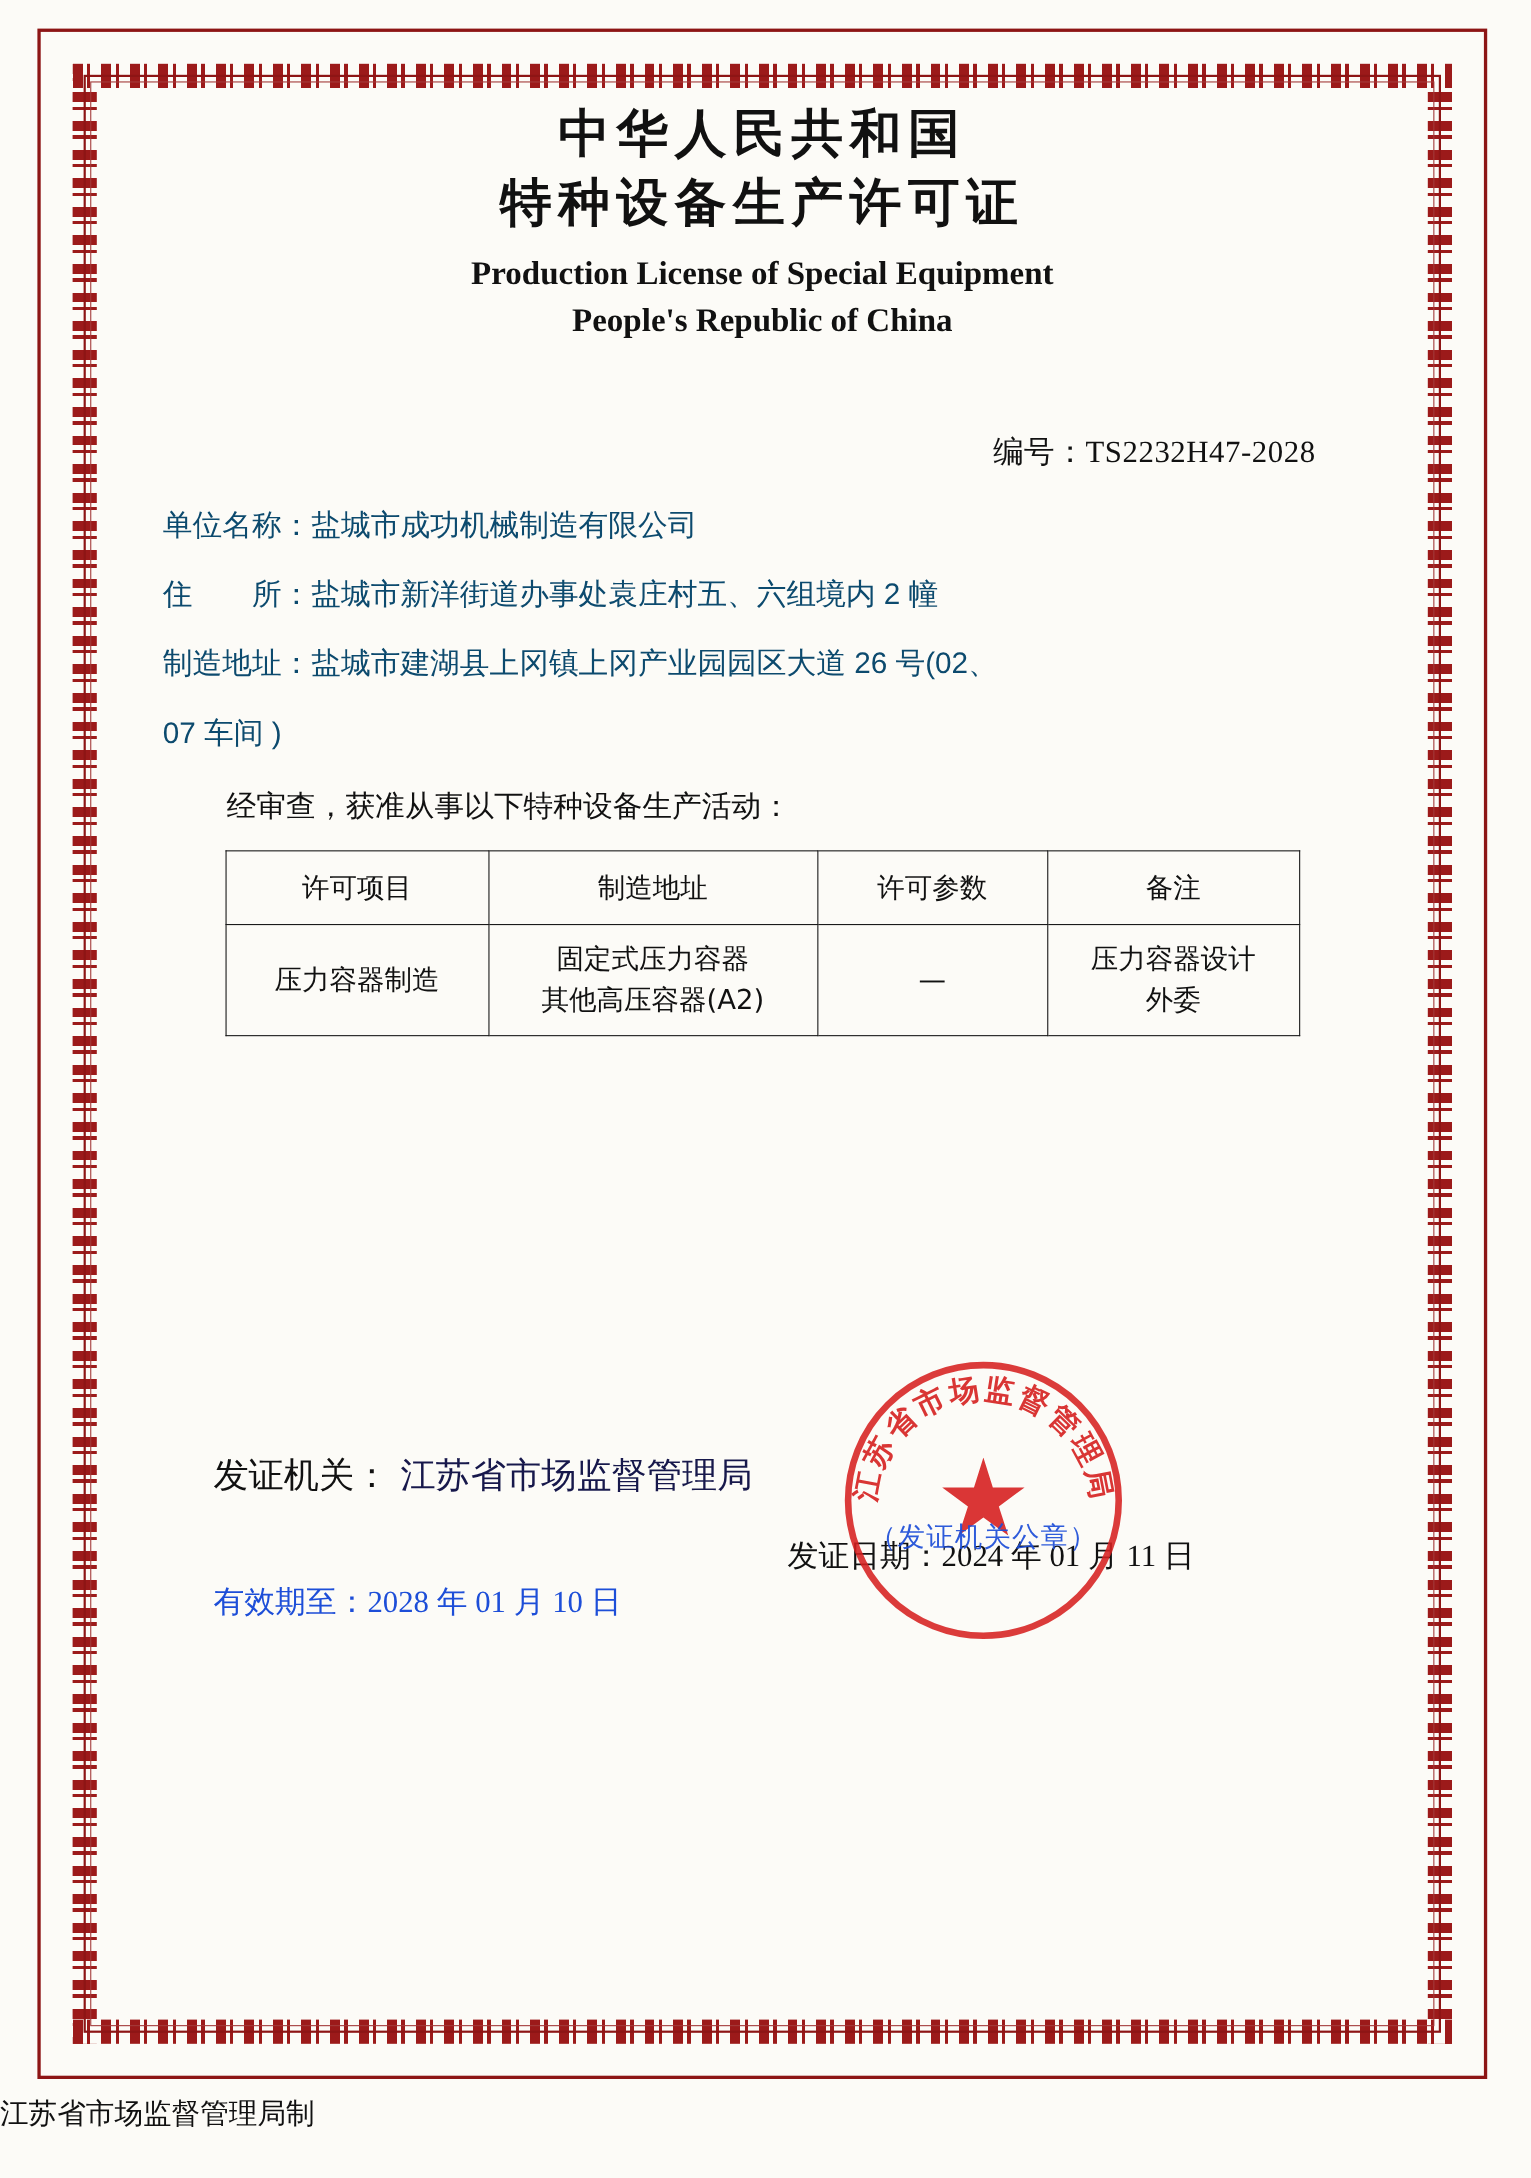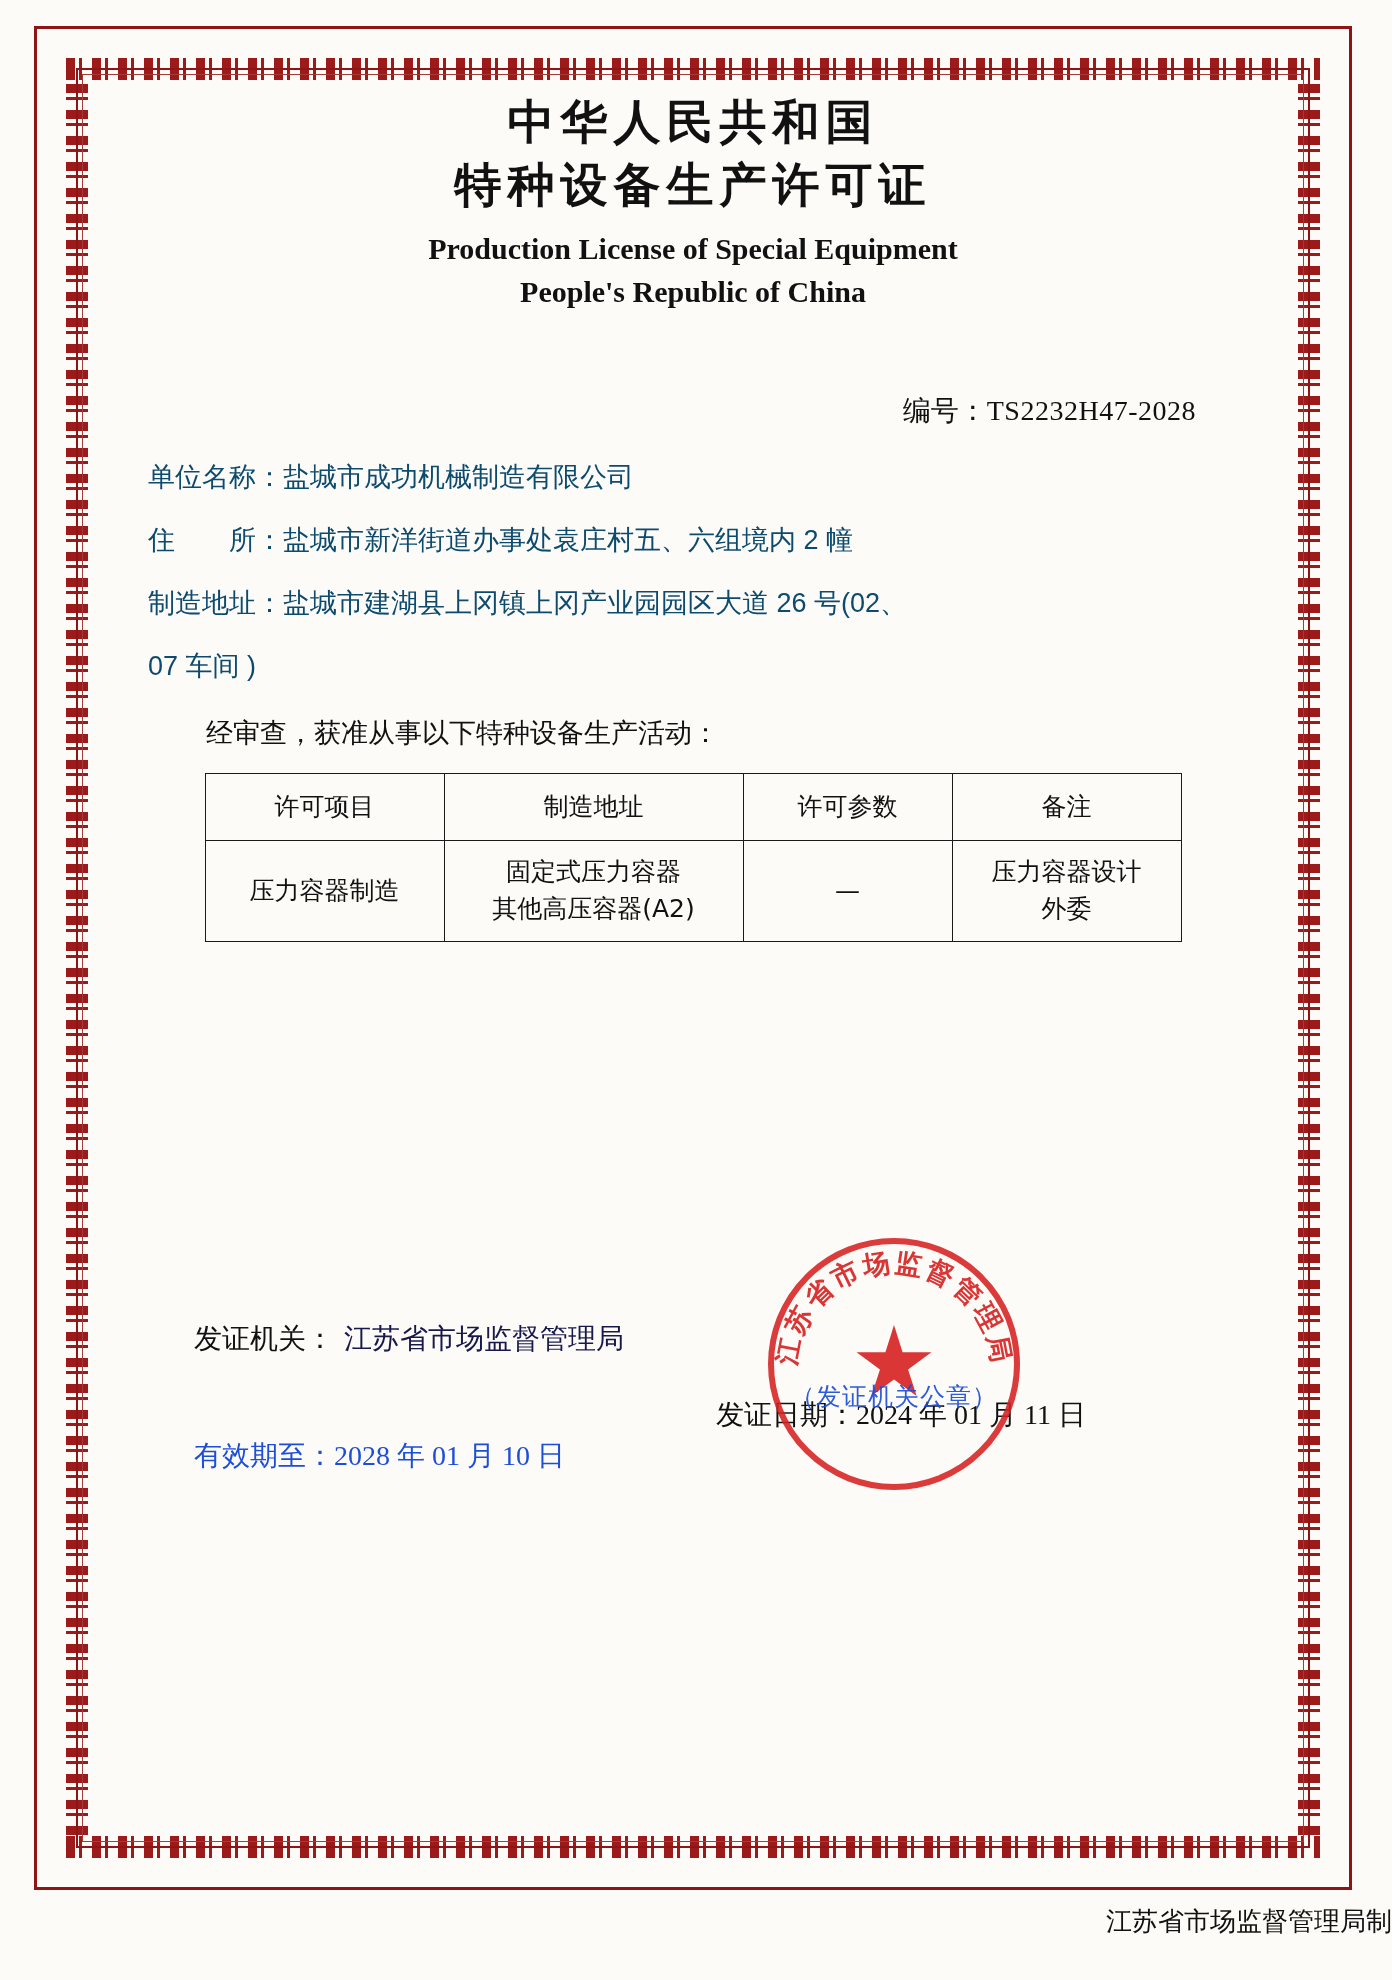--- a/index.html
+++ b/index.html
@@ -171,21 +171,21 @@
     left: 0;
     top: 1130px;
     width: 1194px;
     height: 280px;
   }
   .issuer-row {
     position: absolute;
     left: 98px;
     top: 100px;
     font-family: "DejaVu Sans", "Liberation Sans", sans-serif;
-    font-size: 28px;
+    font-size: 32px;
     color: #111;
     display: flex;
     align-items: baseline;
   }
   .issuer-name {
     color: #17184b;
     margin-left: 10px;
   }
   .validity-row {
     position: absolute;
@@ -254,21 +254,21 @@
     font-weight: bold;
     opacity: 0.9;
     letter-spacing: 3px;
   }
 
   .page-footer {
     position: absolute;
     left: 0;
     top: 1904px;
     width: 1392px;
-    text-align: right;
+    text-align: left;
     font-family: "DejaVu Sans", "Liberation Sans", sans-serif;
     font-size: 26px;
     color: #111;
   }
 </style>
 </head>
 <body>
 
 <div class="page">
 

